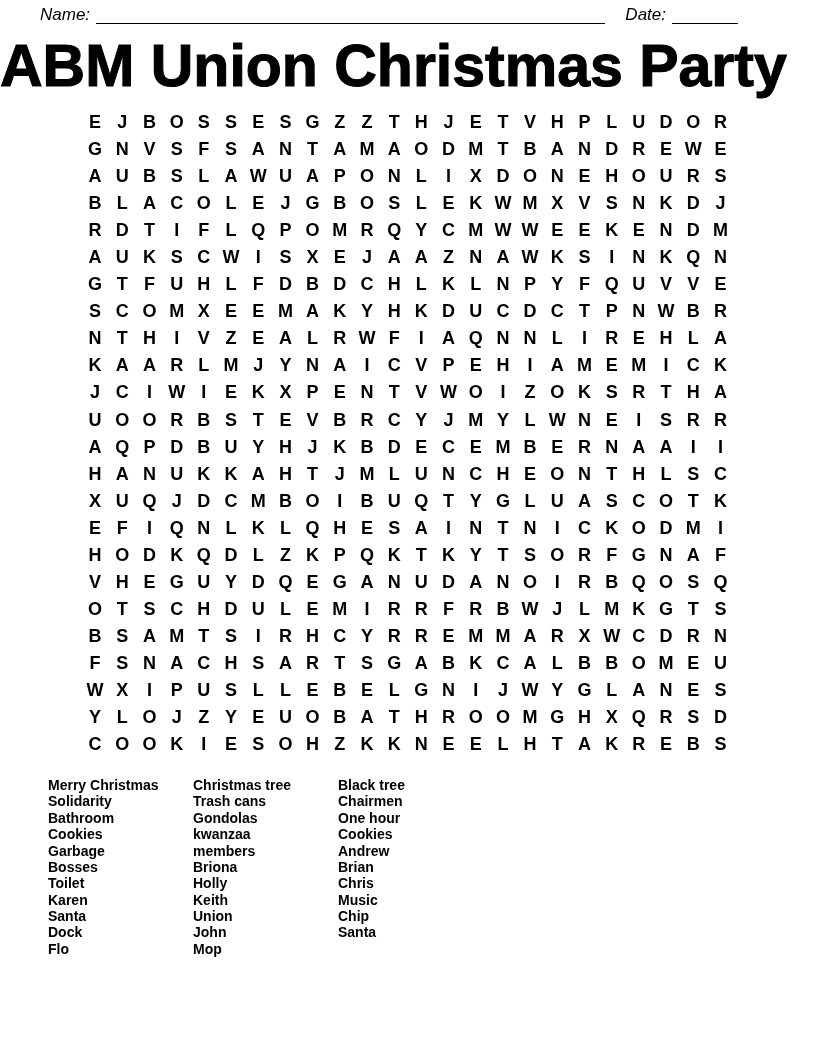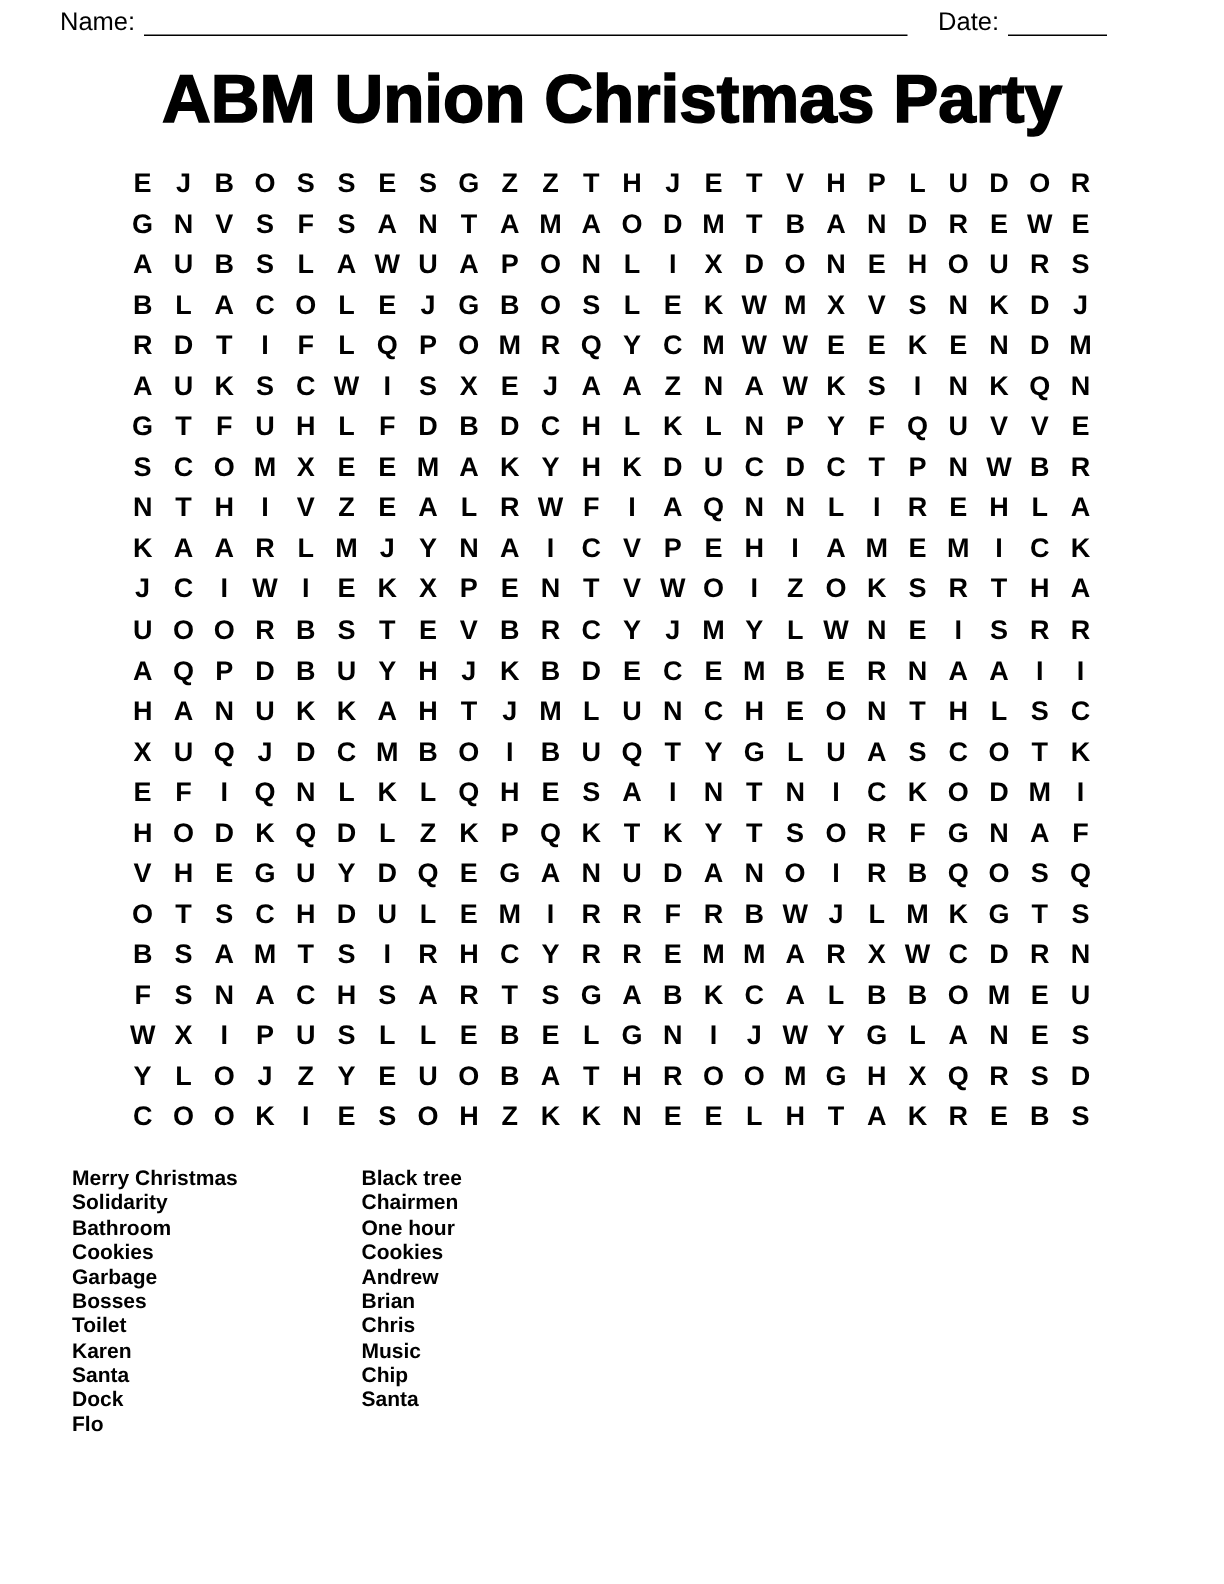--- a/index.html
+++ b/index.html
@@ -13,36 +13,37 @@
     font-family: "Liberation Sans", sans-serif;
     overflow: hidden;
   }
   
   .header-row {
     display: flex;
     align-items: center;
     padding: 5px 78px 0 40px;
     font-size: 17px;
     color: #000;
+    font-style: italic;
   }
   .header-label { line-height: 19px; white-space: nowrap; }
   .fill-line {
     border-bottom: 1.6px solid #000;
     height: 19px;
     display: inline-block;
   }
   .name-line { flex: 1; margin-left: 6px; }
   .date-label { margin-left: 20px; }
   .date-line { width: 66px; margin-left: 6px; }
 
   
   .title {
     margin-top: 19px;
-    text-align: center;
-    font-size: 45px;
+    text-align: left;
+    font-size: 59px;
     line-height: 46px;
     font-weight: bold;
     letter-spacing: 0px;
     -webkit-text-stroke: 1.1px #000;
     white-space: nowrap;
   }
 
   
   .grid {
     width: 653px;
@@ -58,21 +59,20 @@
     text-align: center;
     color: #000;
   }
 
   
   .wordlist {
     display: flex;
     margin: 19px 0 0 48px;
     font-weight: bold;
     font-size: 14px;
-    gap: 48px;
   }
   .word-col { width: 145px; }
   .word { line-height: 16.35px; white-space: nowrap; }
 </style>
 </head>
 <body>
 
 <div class="page">
 
   <div class="header-row">
@@ -671,20 +671,33 @@
         <div class="word">Cookies</div>
         <div class="word">Garbage</div>
         <div class="word">Bosses</div>
         <div class="word">Toilet</div>
         <div class="word">Karen</div>
         <div class="word">Santa</div>
         <div class="word">Dock</div>
         <div class="word">Flo</div>
       </div>
       <div class="word-col">
+        <div class="word">Christmas tree</div>
+        <div class="word">Trash cans</div>
+        <div class="word">Gondolas</div>
+        <div class="word">kwanzaa</div>
+        <div class="word">members</div>
+        <div class="word">Briona</div>
+        <div class="word">Holly</div>
+        <div class="word">Keith</div>
+        <div class="word">Union</div>
+        <div class="word">John</div>
+        <div class="word">Mop</div>
+      </div>
+      <div class="word-col">
         <div class="word">Black tree</div>
         <div class="word">Chairmen</div>
         <div class="word">One hour</div>
         <div class="word">Cookies</div>
         <div class="word">Andrew</div>
         <div class="word">Brian</div>
         <div class="word">Chris</div>
         <div class="word">Music</div>
         <div class="word">Chip</div>
         <div class="word">Santa</div>

